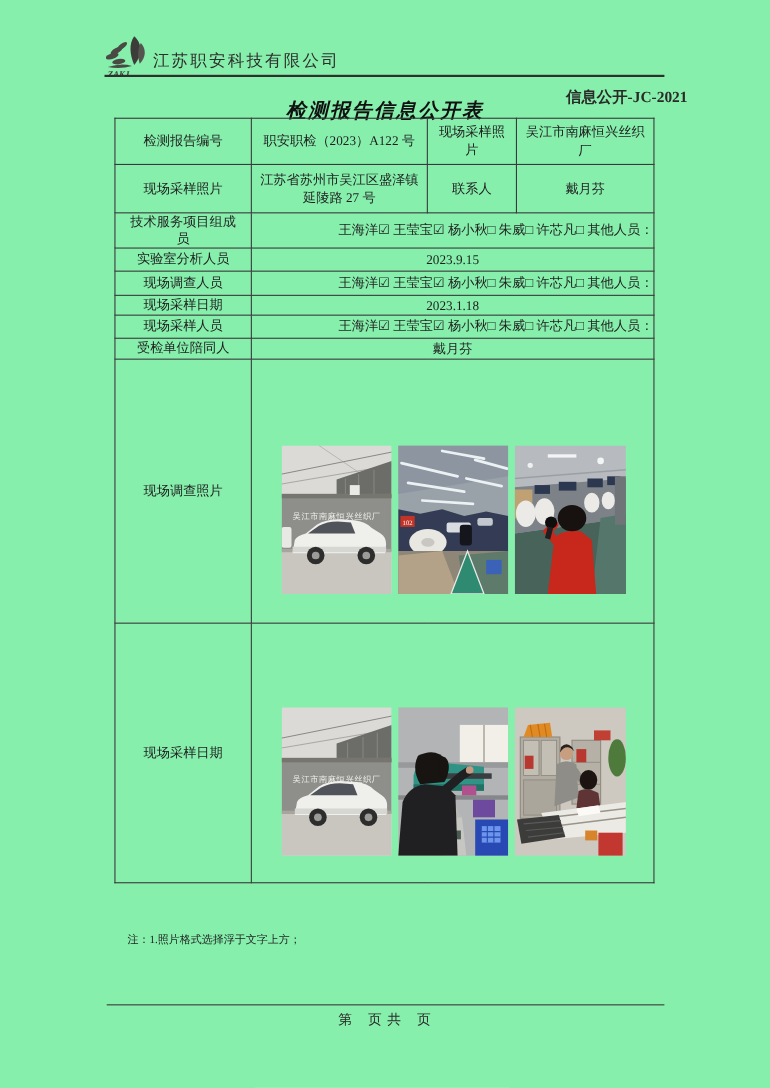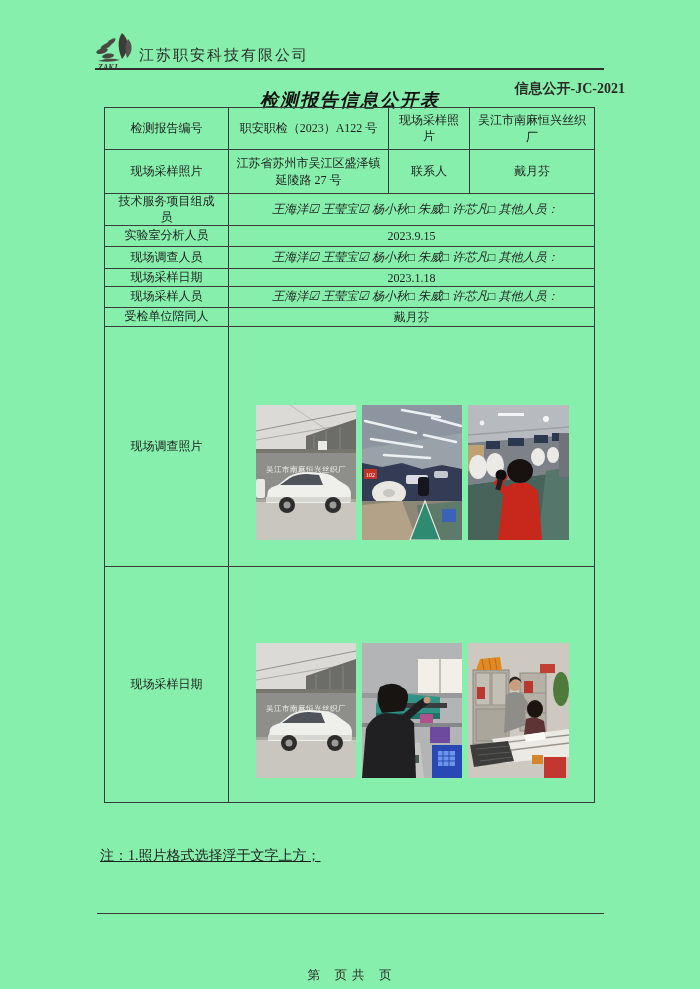--- a/index.html
+++ b/index.html
@@ -18,30 +18,30 @@
   .hr-top { position:absolute; left:95px; top:68px; width:509px; height:2px; background:#2e2e2c; }
 
   
   .title { position:absolute; left:0; top:88px; width:700px; text-align:center; font-size:18px; font-weight:bold; letter-spacing:2px; color:#111;font-style:italic; }
 
   
   table.form { position:absolute; left:104px; top:107px; width:490px; border-collapse:collapse; table-layout:fixed; }
   table.form td { border:1px solid #3a3a3a; font-size:12px; color:#1f1f1f; vertical-align:middle; overflow:hidden; }
   td.lbl { text-align:center; padding:0 10px; line-height:1.3; }
   td.val-c { text-align:center; padding:0 6px; line-height:1.35; }
-  td.val-l { text-align:center; padding:0 0 0 8px; line-height:1.45;font-style:italic; }
+  td.val-l { text-align:right; padding:0 0 0 8px; line-height:1.45; }
   td.photo-cell { vertical-align:top; padding:0; }
   .photos { margin:51px 0 0 27px; display:flex; }
   .photos svg { display:block; margin-right:6px; }
   .lab-lines div { line-height:1.5; }
 
   
-  .note { position:absolute; left:100px; top:847px; font-size:14px; color:#1f1f1f;text-decoration:underline; }
+  .note { position:absolute; left:116px; top:847px; font-size:10px; color:#1f1f1f; }
   .hr-bottom { position:absolute; left:97px; top:913px; width:507px; height:1px; background:#3a3a3a; }
-  .footer { position:absolute; left:0; top:919px; width:700px; text-align:center; font-size:12.5px; color:#2a2a28; letter-spacing:1px;margin-top:48px; }
+  .footer { position:absolute; left:0; top:919px; width:700px; text-align:center; font-size:12.5px; color:#2a2a28; letter-spacing:1px; }
 </style>
 </head>
 <body>
 
 <div class="page">
 
   <svg class="logo" viewBox="0 0 48 42">
     <path d="M30,2 C37,8 38,19 30,28 C26,19 25,9 30,2 Z" fill="#3c3c38"></path>
     <path d="M36,8 C41,13 41,21 35,27 C33,20 33,13 36,8 Z" fill="#55554f"></path>
     <g fill="#4a4a44">

